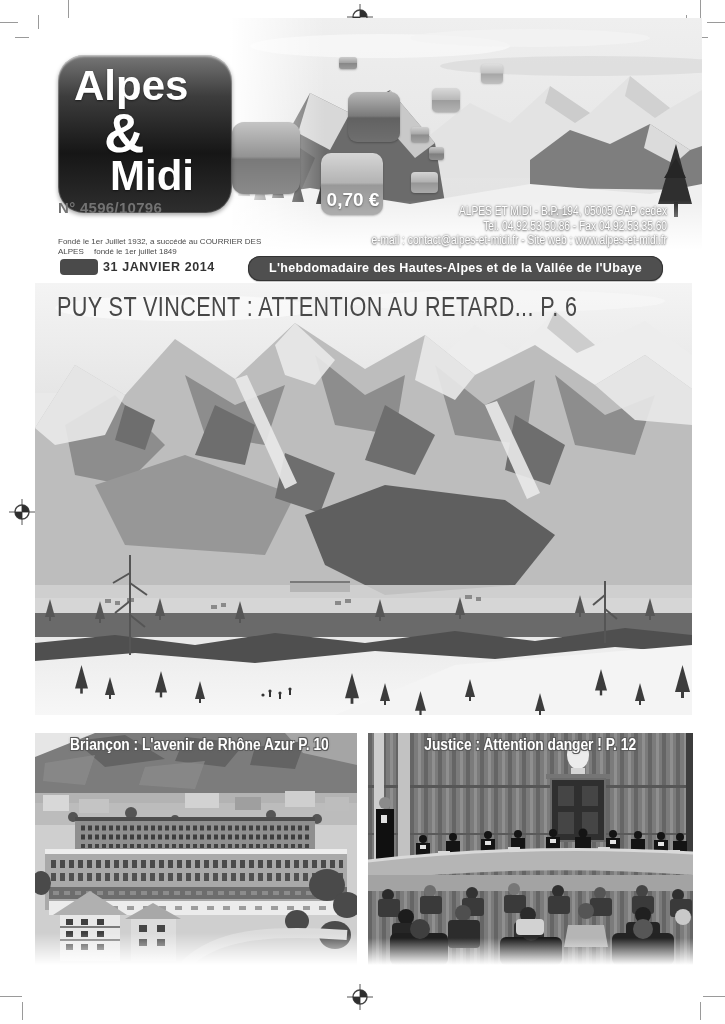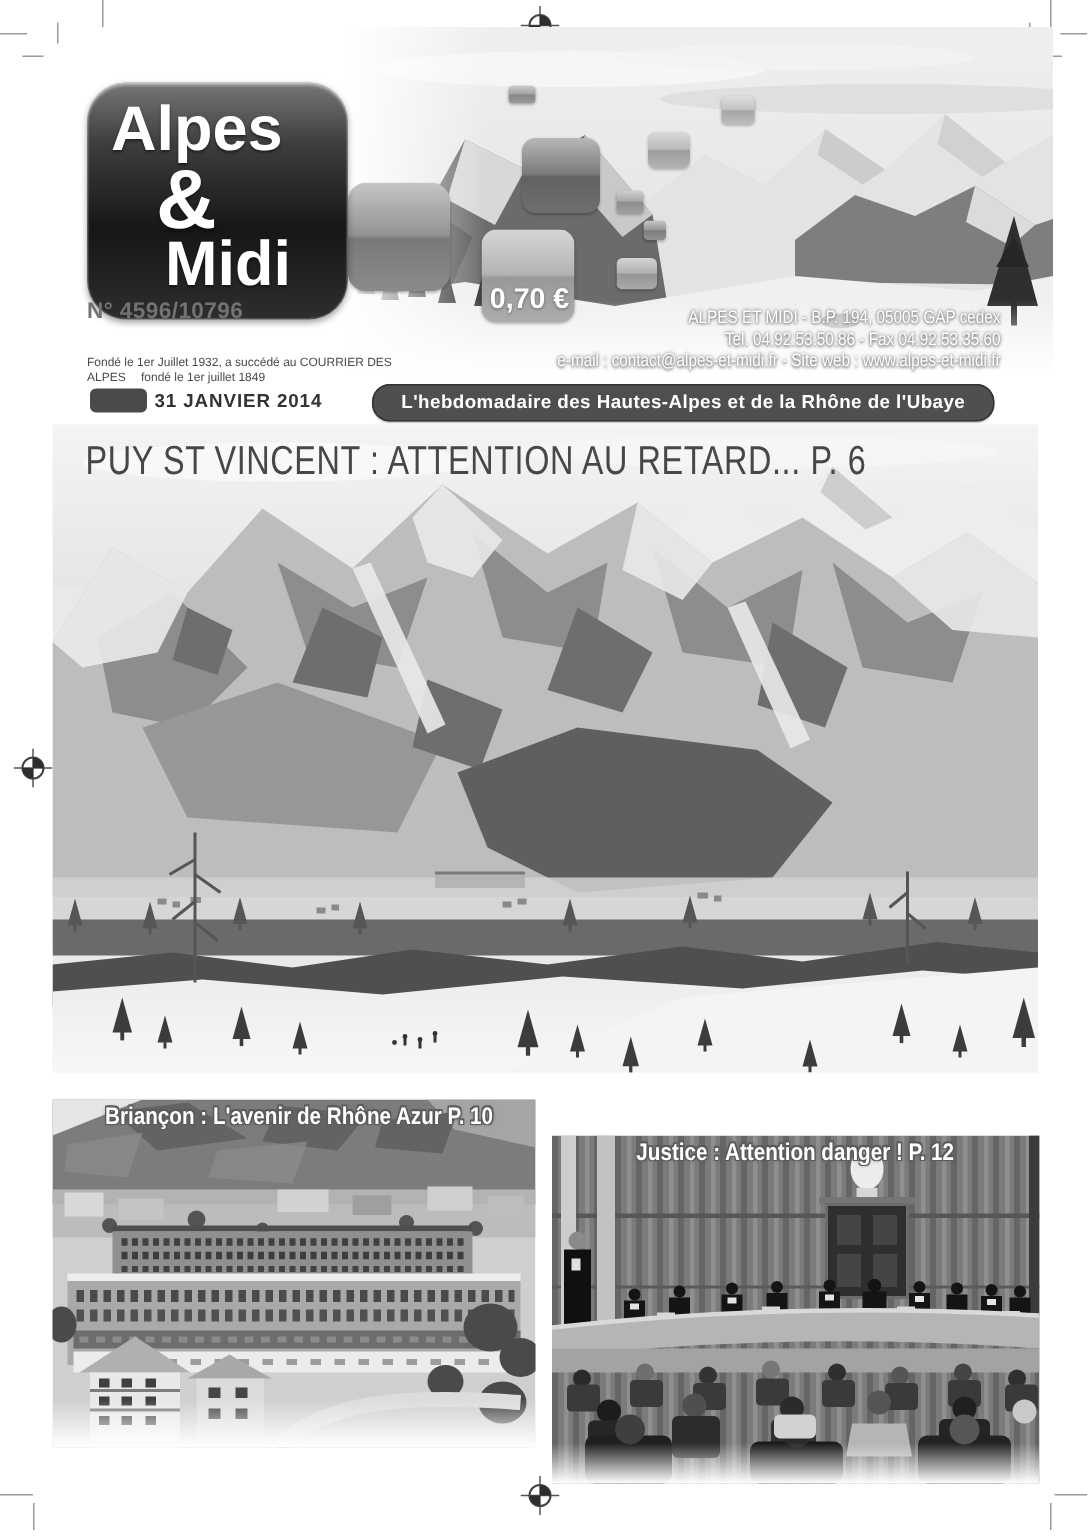--- a/index.html
+++ b/index.html
@@ -36,21 +36,21 @@
            background:#4f4f4f;box-shadow:inset 0 0 0 1px #333,0 1px 1px rgba(0,0,0,.25);
            color:#fff;font-size:12.5px;font-weight:700;line-height:25px;text-align:center;
            letter-spacing:.3px;white-space:nowrap;}
   
   .main-photo{position:absolute;left:35px;top:283px;width:657px;height:432px;}
   .headline{position:absolute;left:57px;top:292px;font-size:27px;color:#474747;letter-spacing:.5px;
             white-space:nowrap;transform:scaleX(.8);transform-origin:left top;}
   
   .story{position:absolute;top:733px;height:232px;}
   .story.left{left:35px;width:328px;}
-  .story.right{left:368px;width:325px;margin-top:24px;}
+  .story.right{left:368px;width:325px;}
   .story svg{position:absolute;left:0;top:0;}
   .caption{position:absolute;left:0;top:3px;width:100%;text-align:center;color:#fff;
            font-size:16px;font-weight:700;white-space:nowrap;}
   .caption span{display:inline-block;transform:scaleX(.86);transform-origin:center top;
            text-shadow:-1px -1px 0 #5a5a5a,1px -1px 0 #5a5a5a,-1px 1px 0 #5a5a5a,1px 1px 0 #5a5a5a,0 0 3px #666;}
 </style>
 </head>
 <body>
 
 <div class="page">
@@ -158,21 +158,21 @@
     <div>Tel. 04.92.53.50.86 - Fax 04.92.53.35.60</div>
     <div>e-mail : contact@alpes-et-midi.fr - Site web : www.alpes-et-midi.fr</div>
   </div>
 
   <div class="issue">N° 4596/10796</div>
   <div class="founded f1">Fondé le 1er Juillet 1932, a succédé au COURRIER DES ALPES</div>
   <div class="founded f2">fondé le 1er juillet 1849</div>
 
   <div class="date-pill"></div>
   <div class="date">31 JANVIER 2014</div>
-  <div class="tagline">L'hebdomadaire des Hautes-Alpes et de la Rhône de l'Ubaye</div>
+  <div class="tagline">L'hebdomadaire des Hautes-Alpes et de la Vallée de l'Ubaye</div>
 
   <svg class="main-photo" viewBox="0 0 657 432">
     <defs>
       <linearGradient id="msky" x1="0" y1="0" x2="0" y2="1">
         <stop offset="0" stop-color="#f4f4f4"></stop>
           <stop offset="1" stop-color="#e6e6e6"></stop>
       </linearGradient>
       <linearGradient id="msnow" x1="0" y1="0" x2="0" y2="1">
         <stop offset="0" stop-color="#ececec"></stop>
           <stop offset="1" stop-color="#f7f7f7"></stop>

